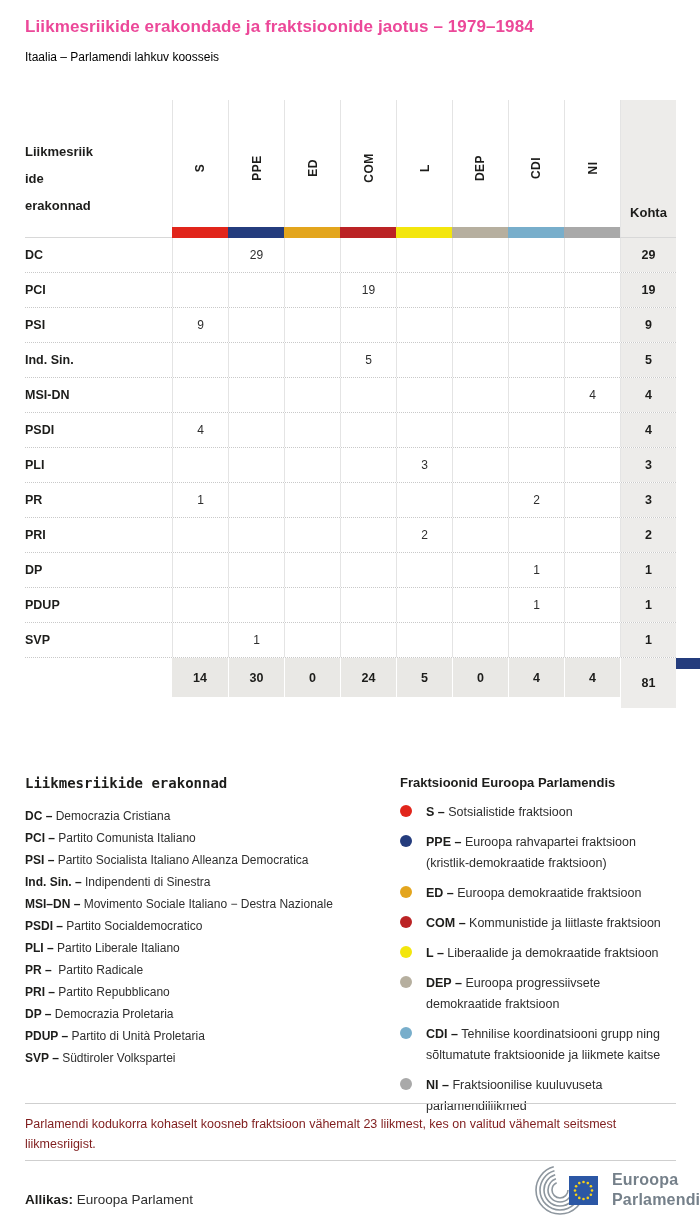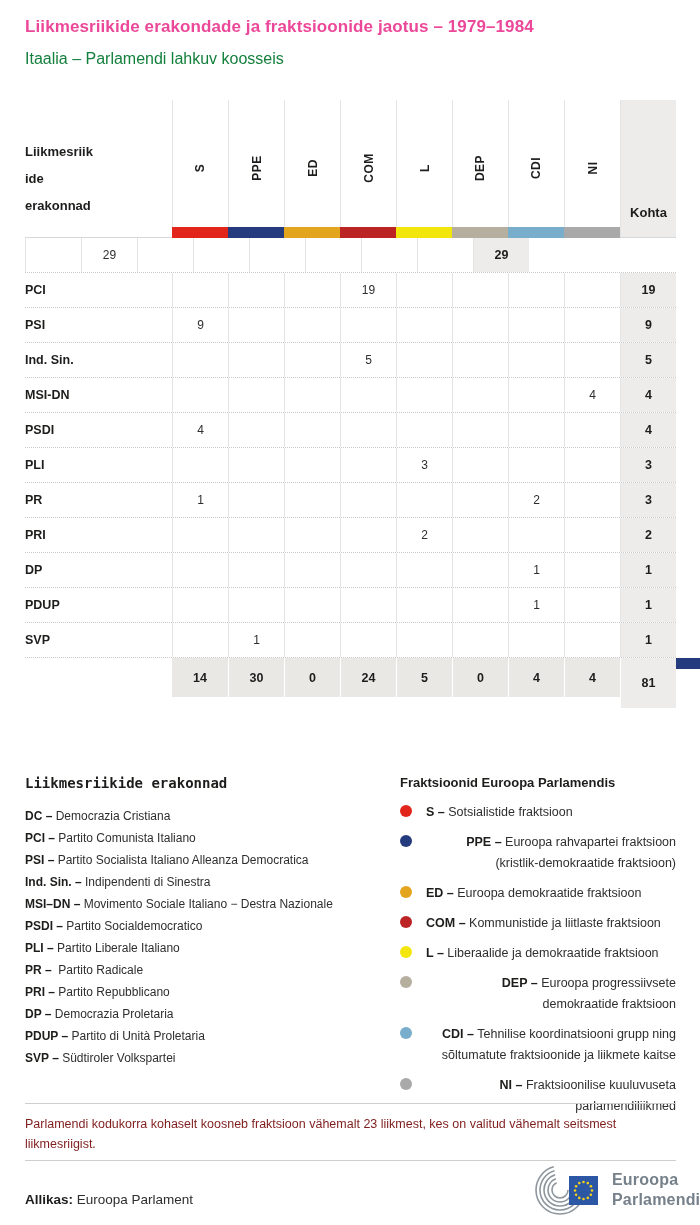--- a/index.html
+++ b/index.html
@@ -3,21 +3,21 @@
 <meta charset="utf-8">
 <style>
   * { margin:0; padding:0; box-sizing:border-box; }
   html,body { background:#fff; }
   body { font-family:"Liberation Sans","DejaVu Sans",sans-serif; color:#1d1d1b; }
   .page { position:relative; width:700px; height:1225px; background:#fff; overflow:hidden; }
 
   
   .hdr { position:absolute; left:25px; top:17px; }
   .title { font-size:17px; font-weight:bold; color:#ec4899; letter-spacing:.1px; }
-  .subtitle { font-size:16px; font-weight:normal; color:#15803d; margin-top:13px; }
+  .subtitle { font-size:12px; font-weight:normal; color:#000000; margin-top:13px; }
 
   
   .tbl { position:absolute; left:25px; top:100px; width:651px; }
   .trow { display:flex; }
   .c-label { width:147px; flex:none; }
   .c-val { width:56px; flex:none; text-align:center; border-left:1px solid #e4e4e4; }
   .c-seats { width:56px; flex:none; text-align:center; border-left:1px solid #e4e4e4; background:#edecea; }
 
   .thead { height:138px; position:relative; border-bottom:1px solid #d8d8d8; }
   .thead .c-label { padding-top:38px; }
@@ -44,21 +44,21 @@
   .totrow .c-seats { height:50px; display:flex; align-items:center; justify-content:center; font-weight:bold; font-size:12.5px; border-left:1px solid #fff; }
 
   
   .legends { position:absolute; left:25px; top:775px; width:651px; display:flex; }
   .leg-left { width:375px; flex:none; }
   .leg-left h3 { font-family:"DejaVu Sans Mono","Liberation Mono",monospace; font-size:14px; font-weight:bold; margin-bottom:14px; color:#1d1d1b; }
   .party-item { font-size:12px; line-height:22px; color:#2e2e2e; white-space:pre-wrap; }
   .party-item b { color:#1d1d1b; }
   .leg-right { width:276px; flex:none; }
   .leg-right h3 { font-size:13px; font-weight:bold; margin-bottom:12px; color:#1d1d1b; }
-  .grp-item { display:flex; margin-bottom:9px;text-align:right; }
+  .grp-item { display:flex; margin-bottom:9px; }
   .grp-dot { width:12px; height:12px; border-radius:50%; flex:none; margin-top:3px; }
   .grp-text { margin-left:14px; font-size:12.5px; line-height:21px; color:#2e2e2e; }
   .grp-text b { color:#1d1d1b; }
 
   
   .rule { position:absolute; left:25px; width:651px; border-top:1px solid #cfcfcf; }
   .rule1 { top:1103px; } .rule2 { top:1160px; }
   .note { position:absolute; left:25px; top:1114px; width:630px; font-size:12.5px; line-height:20px; color:#7f1d1d; }
   .source { position:absolute; left:25px; top:1192px; font-size:13.5px; color:#2e2e2e; }
   .source b { color:#1d1d1b; }
@@ -135,20 +135,21 @@
           <span class="vlabel">
             <span>NI</span>
           </span>
           <span class="colorbar" style="background: rgb(169, 169, 169);"></span>
         </div>
 
       <div class="c-seats">Kohta</div>
     </div>
 
       <div class="trow drow">
+        <div class="c-label">DC</div>
         <div class="row-vals" style="display:flex;">
           <div class="c-val"></div>
           <div class="c-val">29</div>
           <div class="c-val"></div>
           <div class="c-val"></div>
           <div class="c-val"></div>
           <div class="c-val"></div>
           <div class="c-val"></div>
           <div class="c-val"></div>
         </div>

